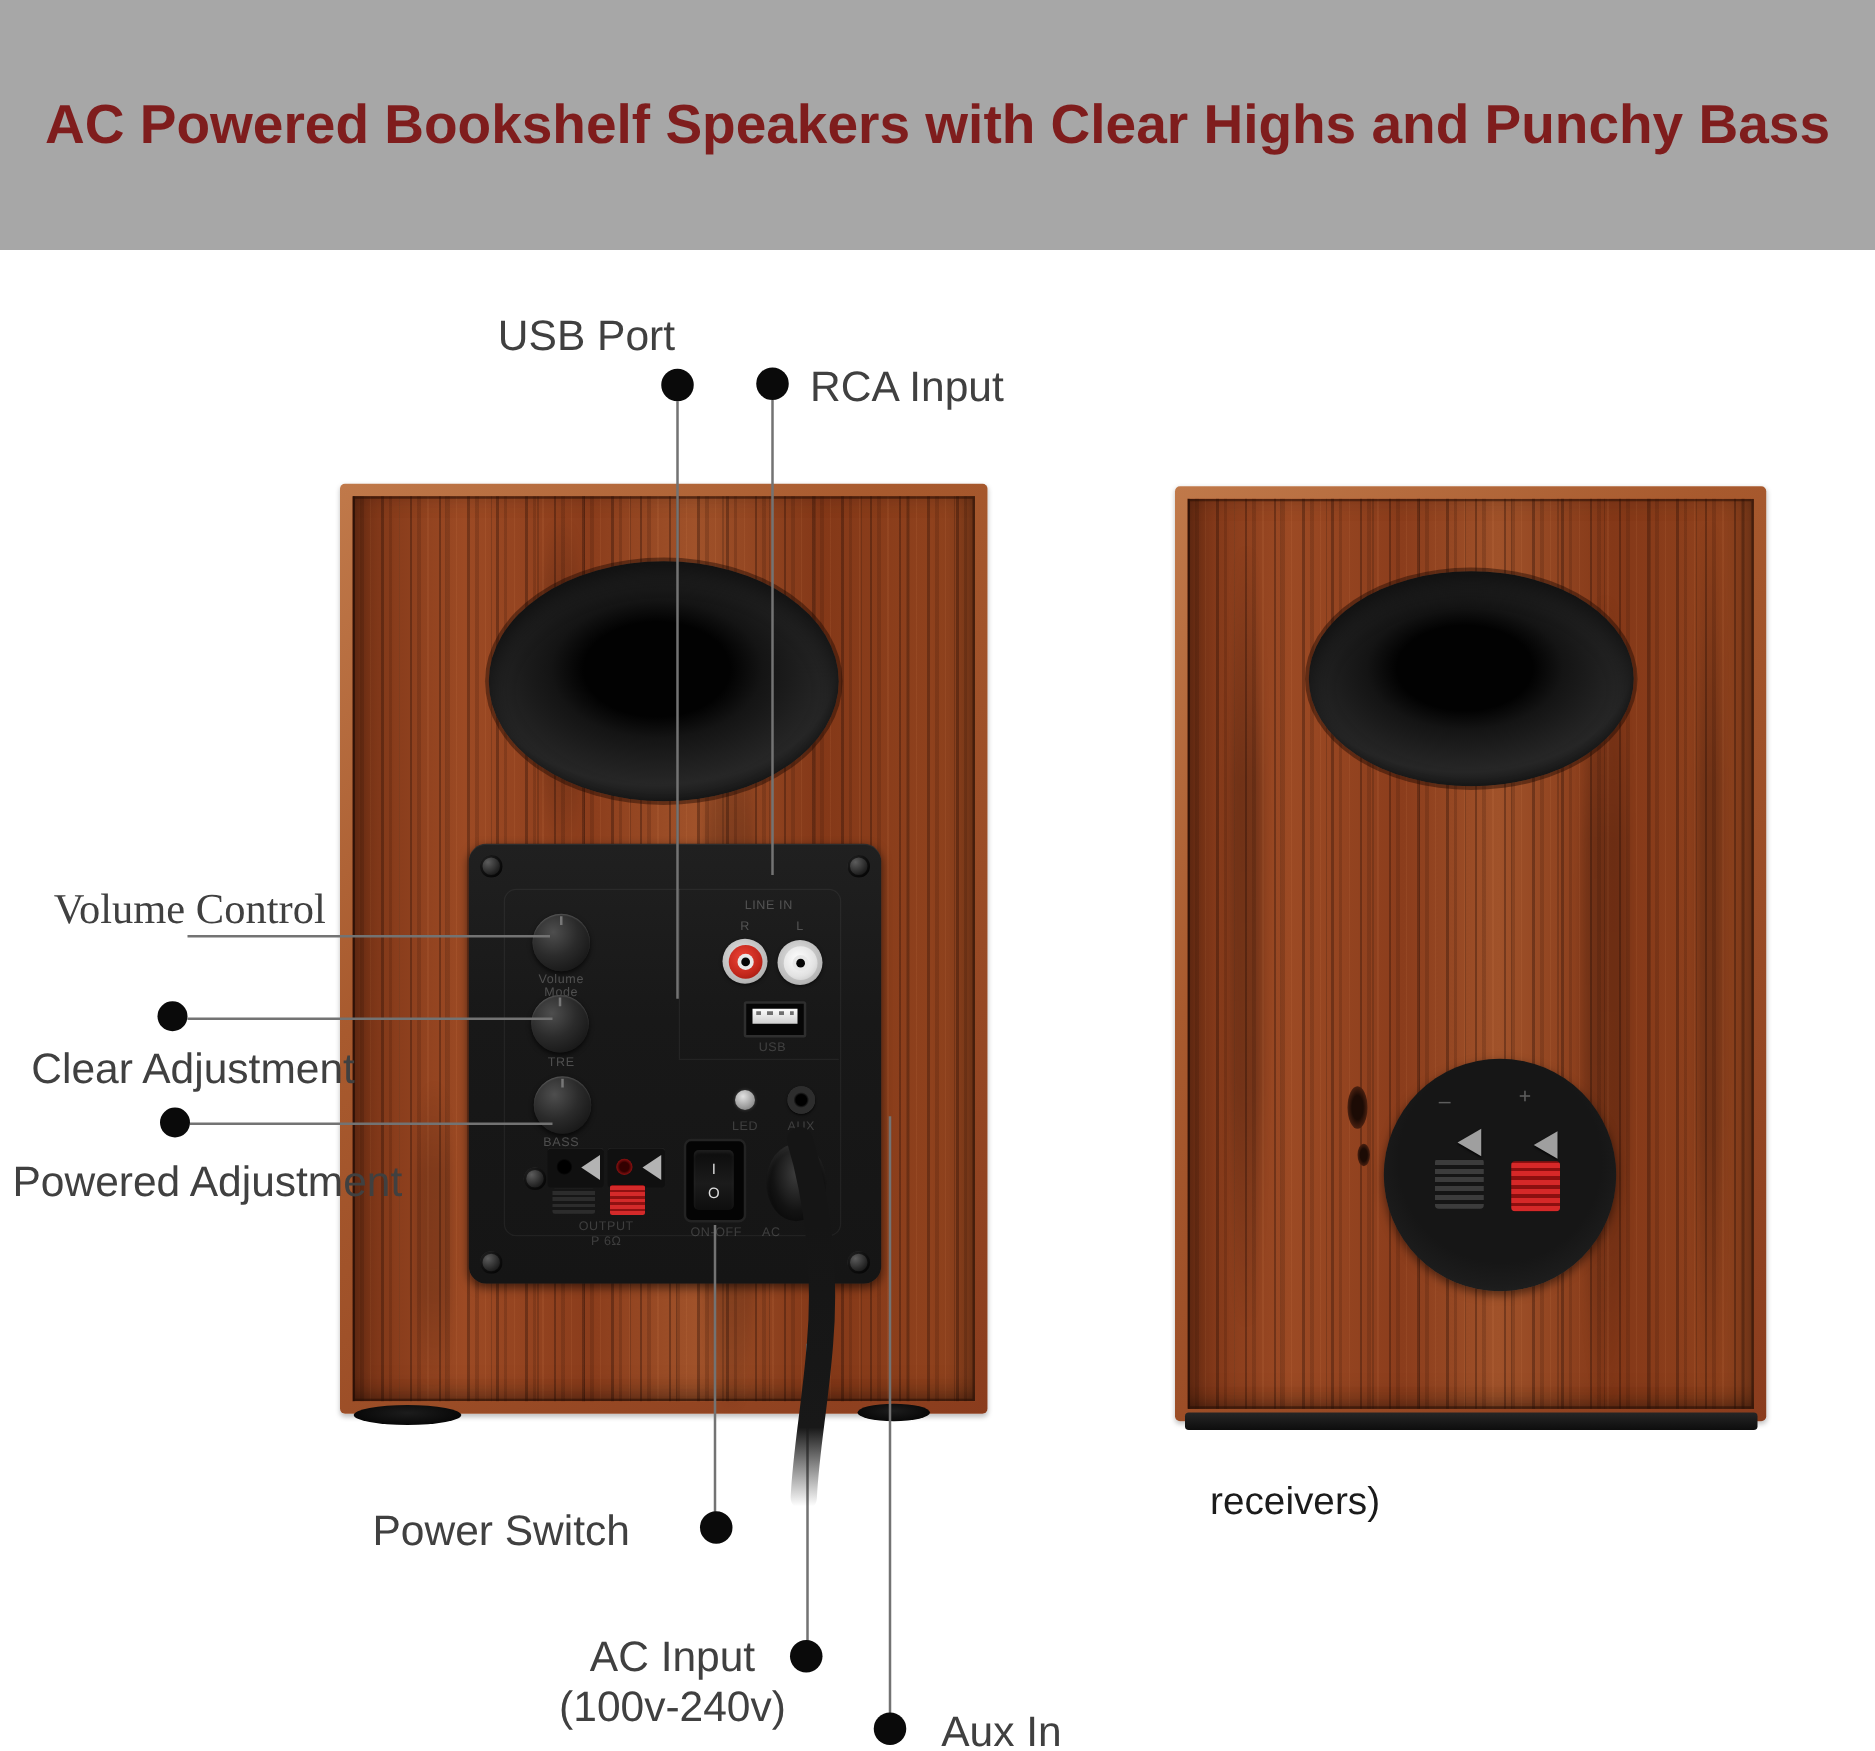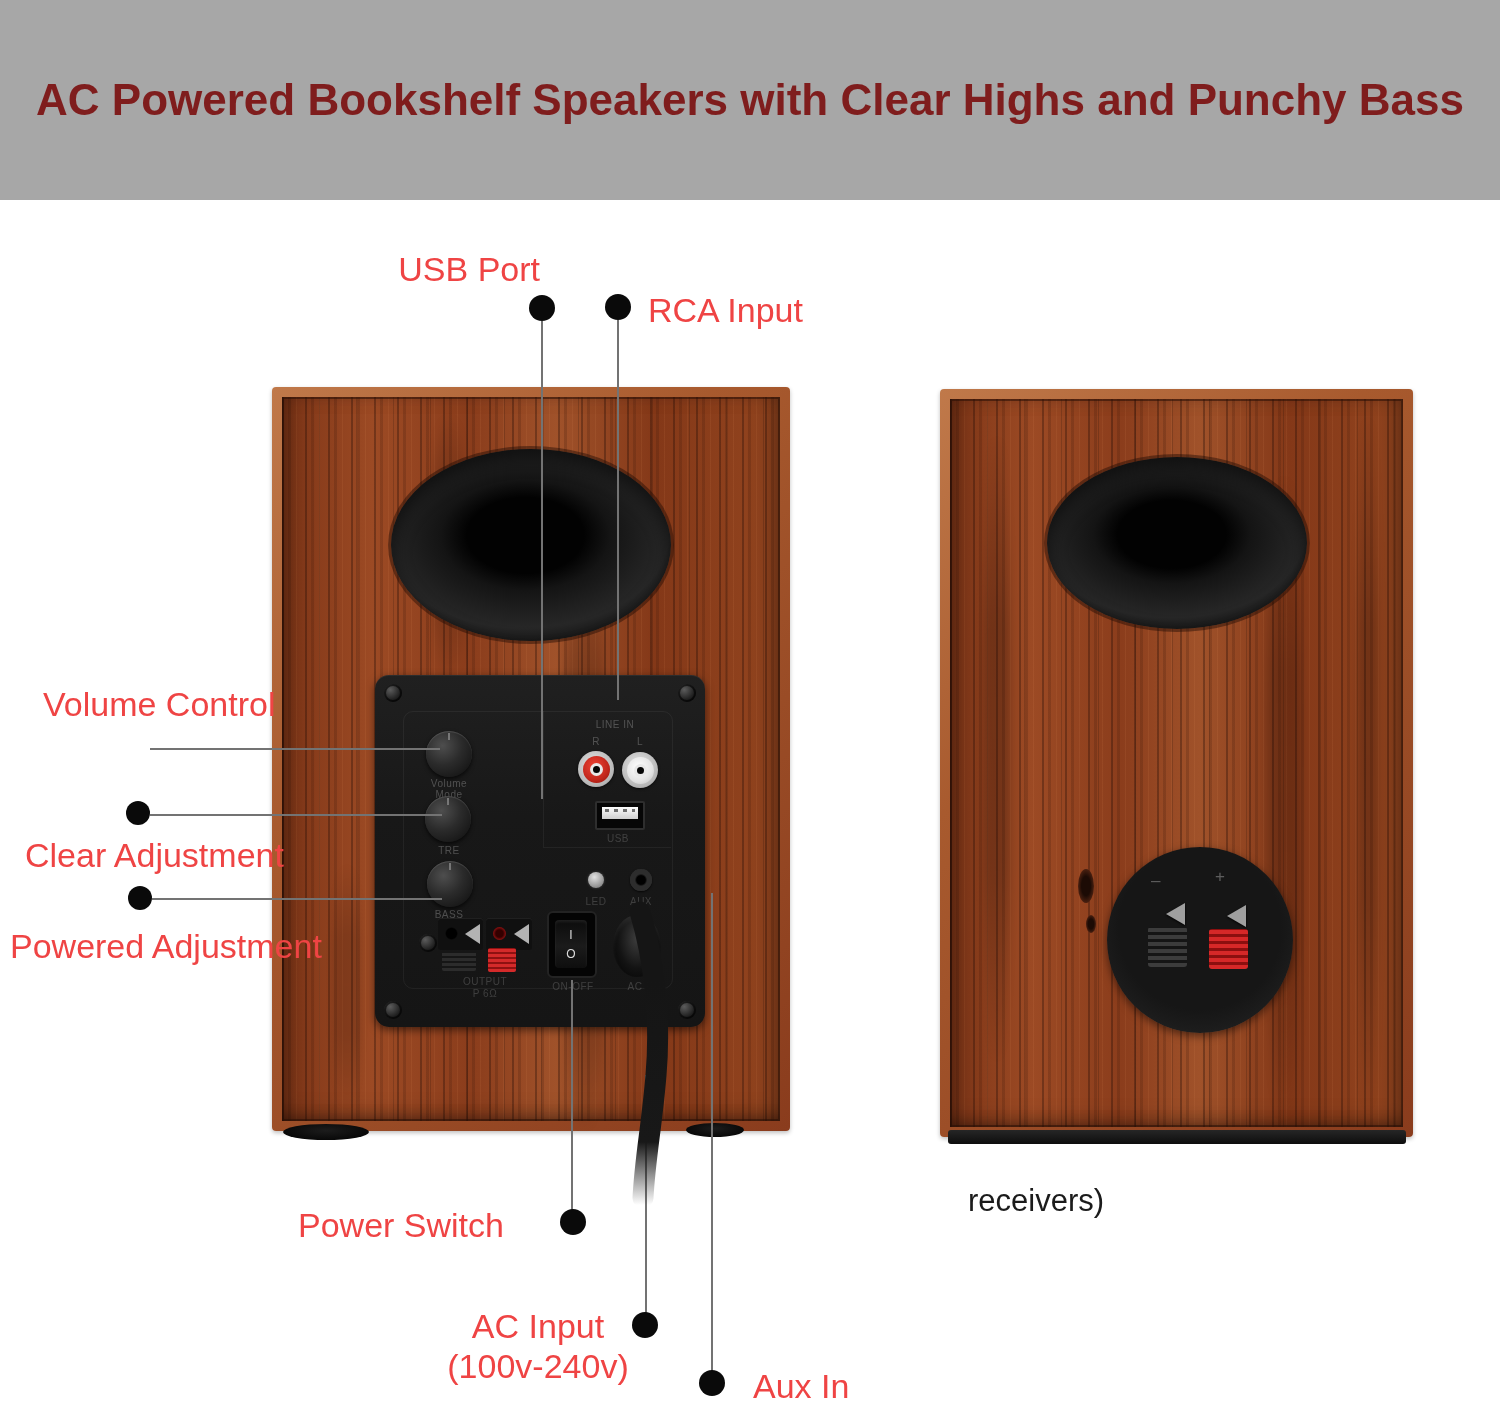--- a/index.html
+++ b/index.html
@@ -112,21 +112,21 @@
   .bigclip .lever{position:absolute;right:2px;top:0;width:0;height:0;
     border-top:11px solid transparent;border-bottom:11px solid transparent;border-right:19px solid #9f9f9f;
     filter:drop-shadow(0 1px 1px #000);}
   .bigclip .body{position:absolute;left:0;top:24px;width:100%;height:40px;border-radius:3px;}
   .bigclip.black .body{background:repeating-linear-gradient(0deg,#3c3c3c 0 4px,#151515 4px 7px);}
   .bigclip.red .body{background:repeating-linear-gradient(0deg,#d62828 0 4px,#8c0f0f 4px 7px);}
   
   .foot{position:absolute;background:radial-gradient(ellipse at 50% 40%, #1c1c1c, #000);border-radius:50%;}
   .base-strip{position:absolute;background:linear-gradient(180deg,#262626,#0d0d0d);border-radius:3px;}
   
-  .callout{position:absolute;color:#ef4444;font-size:34px;line-height:40px;white-space:nowrap;}
+  .callout{position:absolute;color:#404040;font-size:34px;line-height:40px;white-space:nowrap;}
   .dot{position:absolute;background:#0a0a0a;border-radius:50%;}
   .lineV,.lineH{position:absolute;background:#737373;}
   .lineV{width:2px;}
   .lineH{height:2px;}
   
   .specs{position:absolute;left:968px;top:1173px;font-size:31px;line-height:55px;color:#1b1b1b;white-space:nowrap;}
   .cable-svg{position:absolute;left:0;top:0;pointer-events:none;}
 </style>
 </head>
 <body>
@@ -209,21 +209,21 @@
 
     <div class="switch">
       <div class="rocker">
         <div class="on">I</div>
         <div class="off">O</div>
       </div>
     </div>
     <div class="plabel dim" style="left:168px;top:306px;width:60px;">ON-OFF</div>
 
     <div class="relief"></div>
-    <div class="plabel dim" style="left:238px;top:306px;width:44px;">AC</div>
+    <div class="plabel dim" style="left:220px;top:306px;width:44px;">AC</div>
   </div>
 </div>
 
 <div class="foot" style="left:283px;top:1124px;width:86px;height:16px;"></div>
 <div class="foot" style="left:686px;top:1123px;width:58px;height:14px;"></div>
 
 <div class="cab" style="left:940px;top:389px;width:473px;height:748px;">
   <div class="face">
     <div class="streak" style="left:34px;top:40px;width:26px;height:620px;opacity:.45;"></div>
     <div class="streak" style="left:316px;top:80px;width:36px;height:640px;opacity:.4;"></div>
@@ -271,21 +271,21 @@
 <div class="dot" style="left:529px;top:295px;width:26px;height:26px;"></div>
 <div class="dot" style="left:605px;top:294px;width:26px;height:26px;"></div>
 <div class="dot" style="left:126px;top:801px;width:24px;height:24px;"></div>
 <div class="dot" style="left:128px;top:886px;width:24px;height:24px;"></div>
 <div class="dot" style="left:560px;top:1209px;width:26px;height:26px;"></div>
 <div class="dot" style="left:632px;top:1312px;width:26px;height:26px;"></div>
 <div class="dot" style="left:699px;top:1370px;width:26px;height:26px;"></div>
 
 <div class="callout" style="left:380px;top:249px;width:160px;text-align:right;">USB Port</div>
 <div class="callout" style="left:648px;top:290px;">RCA Input</div>
-<div class="callout" style="left:43px;top:684px;">Volume Control</div>
+<div class="callout" style="left:43px;top:708px;font-family:Liberation Serif, serif;">Volume Control</div>
 <div class="callout" style="left:25px;top:835px;">Clear Adjustment</div>
 <div class="callout" style="left:10px;top:926px;">Powered Adjustment</div>
 <div class="callout" style="left:298px;top:1205px;">Power Switch</div>
 <div class="callout" style="left:388px;top:1306px;width:300px;text-align:center;">
   <span>AC Input</span><br>
   <span>(100v-240v)</span>
 </div>
 <div class="callout" style="left:753px;top:1366px;">Aux In</div>
 
 <div class="specs">

